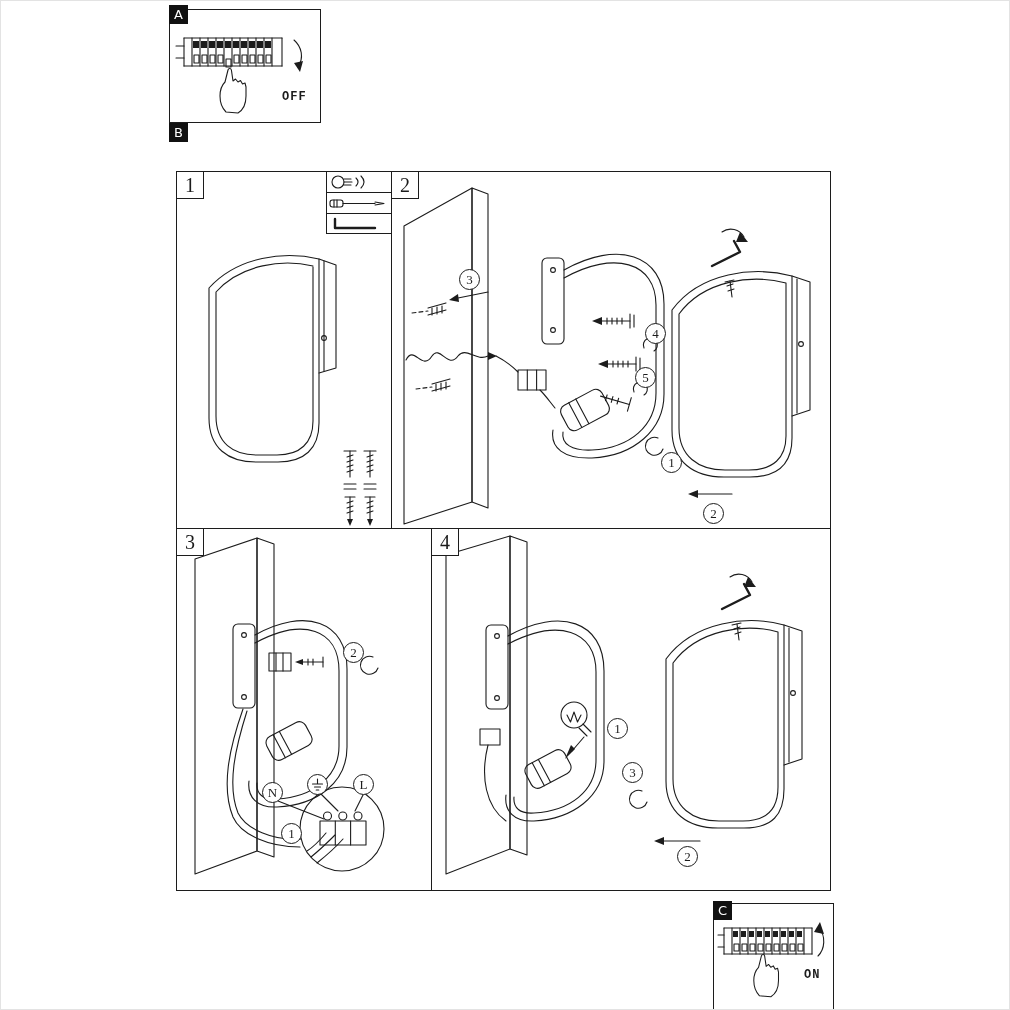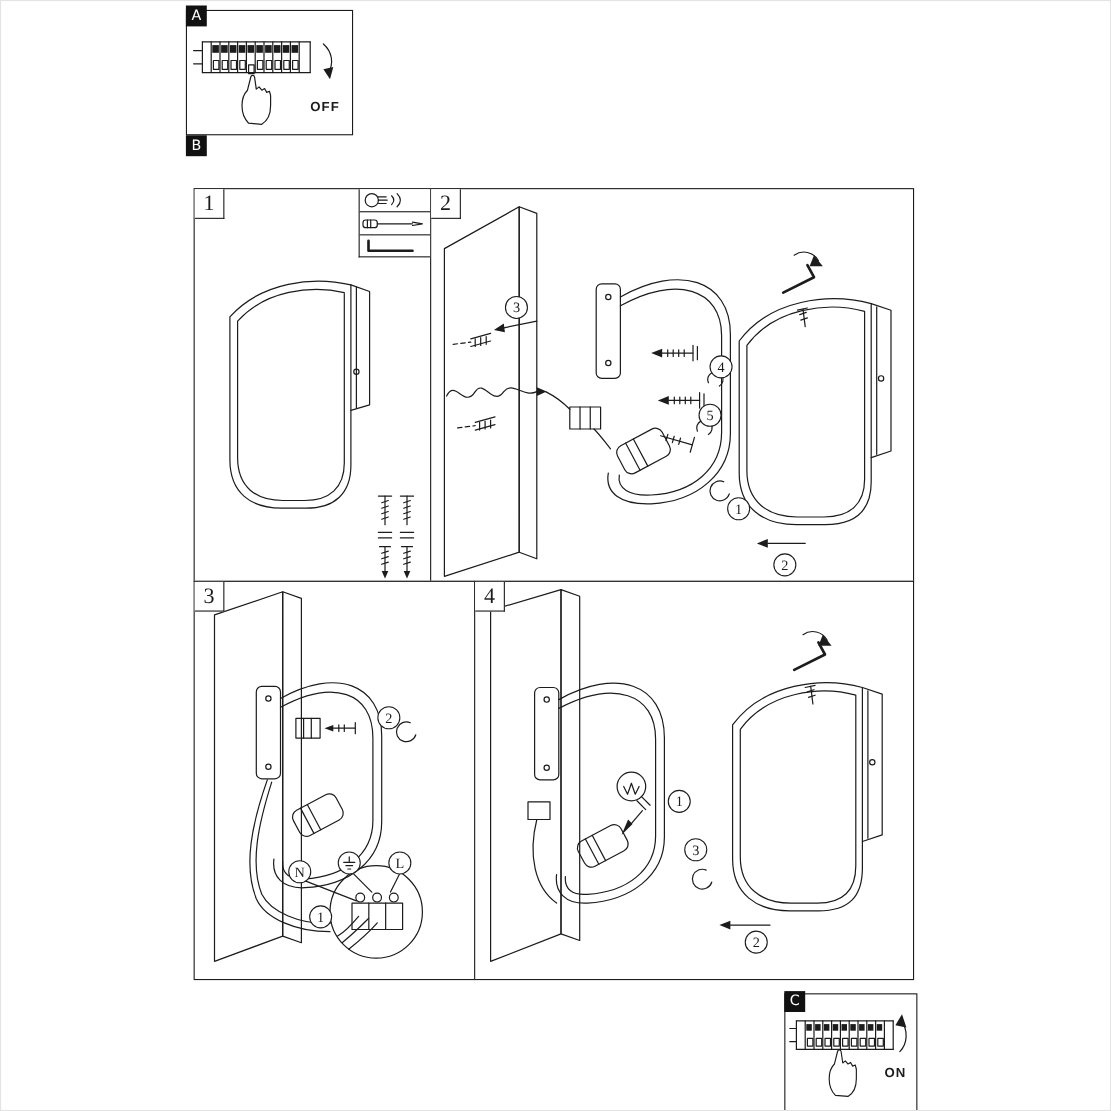--- a/index.html
+++ b/index.html
@@ -26,21 +26,21 @@
   .panel-art { position:absolute; left:0; top:0; z-index:1; }
   .draw { stroke:#1c1c1c; stroke-width:1.1; fill:none; stroke-linecap:round; stroke-linejoin:round; }
   .fill { fill:#1c1c1c; stroke:none; }
   .dash { stroke-dasharray:4 3; }
   .callout {
     position:absolute; width:21px; height:21px; border:1px solid #1c1c1c; border-radius:50%;
     font-size:13px; display:flex; align-items:center; justify-content:center;
     background:#ffffff; z-index:2; font-family:"Liberation Serif", serif;
   }
   .caption {
-    position:absolute; font-family:Liberation Sans, sans-serif; font-size:12px;
+    position:absolute; font-family:Liberation Mono, monospace; font-size:12px;
     letter-spacing:1px; z-index:2; font-weight:bold;
   }
   .toolsbox {
     position:absolute; right:0; top:0; width:65px; height:62px;
     border-left:1px solid #1c1c1c; border-bottom:1px solid #1c1c1c;
     display:flex; flex-direction:column; background:#ffffff; z-index:2;
   }
   .toolrow { flex:1; display:flex; align-items:center; }
   .toolrow + .toolrow { border-top:1px solid #1c1c1c; }
 </style>

